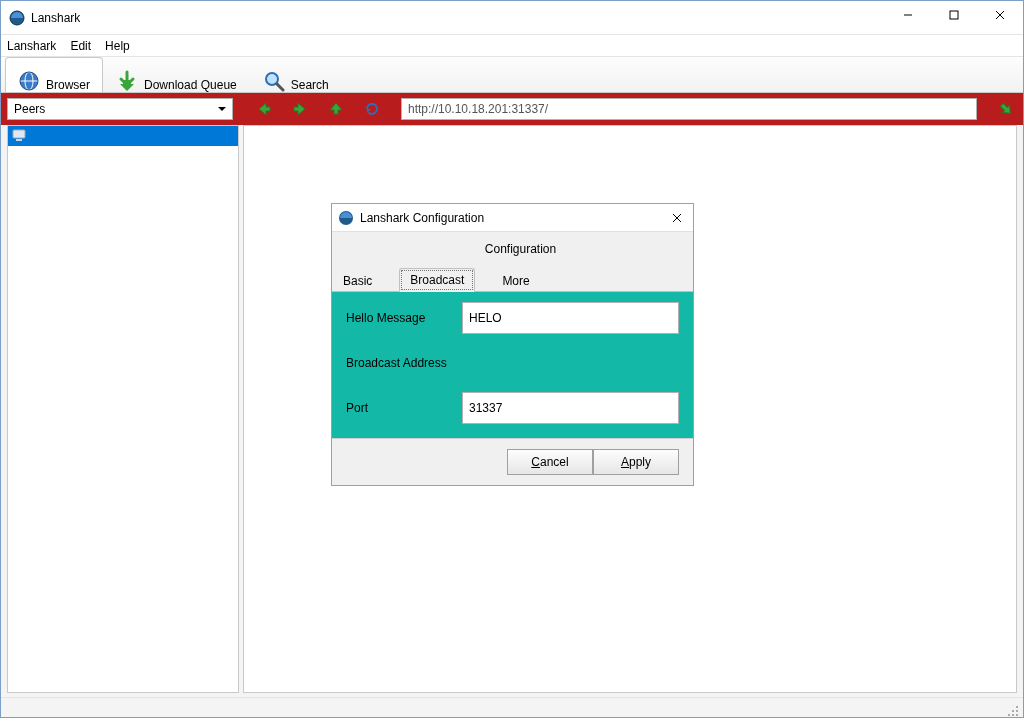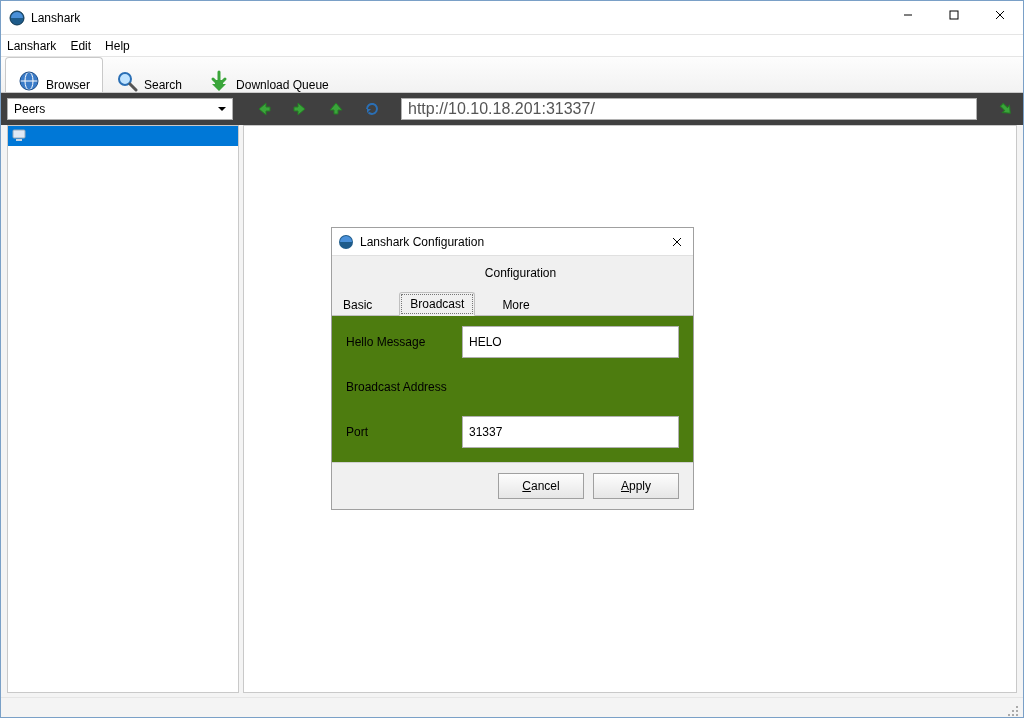--- a/index.html
+++ b/index.html
@@ -19,60 +19,60 @@
   .menubar { height: 22px; display: flex; align-items: center; padding: 0 6px; border-bottom: 1px solid #e5e5e5; font-size: 12px; }
   .menubar span { margin-right: 14px; }
 
   
   .toolbar { height: 36px; background: linear-gradient(#fdfdfd, #f2f2f2); border-bottom: 1px solid #c9c9c9; display: flex; align-items: stretch; padding-left: 4px; }
   .tab { display: flex; align-items: flex-end; gap: 6px; padding: 0 12px; border: 1px solid transparent; border-bottom: none; border-radius: 4px 4px 0 0; font-size: 12px; }
   .tab.active { background: #fff; border-color: #c9c9c9; }
   .tabicon { width: 22px; height: 22px; display: inline-flex; align-items: center; justify-content: center; }
 
   
-  .navrow { height: 32px; display: flex; align-items: center; padding: 4px 6px; gap: 14px; background: #404040; position: relative; }
+  .navrow { height: 32px; display: flex; align-items: center; padding: 4px 6px; gap: 14px; background: #b91c1c; position: relative; }
   
   .peers-dd { width: 226px; height: 22px; background: #fff; border: 1px solid #b1b1b1; display: flex; align-items: center; justify-content: space-between; padding: 0 6px; font-size: 12px; margin-right: 6px; }
   .navrow .navbtn { width: 22px; height: 22px; display: flex; align-items: center; justify-content: center; }
-  .urlfield { flex: 1; height: 22px; border: 1px solid #b1b1b1; background: #fff; padding: 0 6px; font-size: 16px; color: #555; display: flex; align-items: center; margin: 0 4px; }
+  .urlfield { flex: 1; height: 22px; border: 1px solid #b1b1b1; background: #fff; padding: 0 6px; font-size: 12px; color: #555; display: flex; align-items: center; margin: 0 4px; }
   .gobtn { width: 22px; height: 22px; display: flex; align-items: center; justify-content: center; }
 
   
   .mainarea { flex: 1; display: flex; background: #f4f4f4; }
   .sidebar { width: 232px; background: #fff; border: 1px solid #c9c9c9; margin: 0 4px 4px 6px; display: flex; flex-direction: column; }
   .peer-row { height: 20px; background: #0078d7; color: #fff; display: flex; align-items: center; gap: 6px; padding: 0 4px; font-size: 12px; }
   .content { flex: 1; background: #fff; border: 1px solid #c9c9c9; margin: 0 6px 4px 0; position: relative; }
 
   
   .statusbar { height: 20px; background: #f4f4f4; border-top: 1px solid #e5e5e5; display:flex; justify-content:flex-end; align-items:flex-end; padding-right:4px;}
   .grip { width:12px; height:12px; background:
     radial-gradient(circle at 10px 10px, #aaa 1px, transparent 1px),
     radial-gradient(circle at 6px 10px, #aaa 1px, transparent 1px),
     radial-gradient(circle at 2px 10px, #aaa 1px, transparent 1px),
     radial-gradient(circle at 10px 6px, #aaa 1px, transparent 1px),
     radial-gradient(circle at 6px 6px, #aaa 1px, transparent 1px),
     radial-gradient(circle at 10px 2px, #aaa 1px, transparent 1px);
   }
 
   
-  .dialog { position: absolute; left: 330px; top: 226px; width: 363px; background: #f0f0f0; border: 1px solid #a0a0a0; font-size: 12px; }
+  .dialog { position: absolute; left: 330px; top: 202px; width: 363px; background: #f0f0f0; border: 1px solid #a0a0a0; font-size: 12px; }
   .dialog .dlg-title { height: 28px; background: #fff; display: flex; align-items: center; padding: 0 6px; border-bottom: 1px solid #e0e0e0; }
   .dialog .dlg-title .title-text { flex: 1; }
   .dialog .dlg-close { width: 20px; height: 20px; display:flex; align-items:center; justify-content:center;}
   .dialog .dlg-header { text-align: center; padding: 10px 0; font-size: 12px; margin-left: 16px; }
 
   .dlg-tabs { display: flex; align-items: flex-end; height: 26px; border-bottom: 1px solid #c0c0c0; gap: 16px; }
   .dlg-tab { padding: 4px 10px; border: 1px solid transparent; border-bottom: none; border-radius: 3px 3px 0 0; position: relative; top: 1px; }
   .dlg-tab.active { background: #f0f0f0; border-color: #c0c0c0; border-bottom: 1px solid #f0f0f0; outline: 1px dotted #777; outline-offset: -3px; }
-  .dlg-body { background: #4d7c0f; padding: 10px 14px 6px; border-bottom: 1px solid #d0d0d0; }
+  .dlg-body { background: #14b8a6; padding: 10px 14px 6px; border-bottom: 1px solid #d0d0d0; }
   .fld { display: flex; align-items: center; margin-bottom: 22px; }
   .fld:last-child{ margin-bottom: 8px;}
   .fld label { width: 116px; }
   .fld input.txt { flex: 1; height: 32px; border: 1px solid #b1b1b1; padding: 0 6px; font-size: 12px; background: #fff; }
-  .dlg-buttons { display: flex; justify-content: flex-end; gap: 9px; padding: 10px 14px; }
+  .dlg-buttons { display: flex; justify-content: flex-end; gap: 0; padding: 10px 14px; }
   .btn { width: 86px; height: 26px; background: linear-gradient(#fdfdfd,#e6e6e6); border: 1px solid #a0a0a0; font-size: 12px; }
   .btn .ul { text-decoration: underline; }
 </style>
 </head>
 <body>
 
 <div class="window">
 
   <div class="titlebar">
     <span class="appicon">
@@ -117,34 +117,34 @@
             <ellipse cx="11" cy="11" rx="4" ry="9" fill="none" stroke="#fff" stroke-width="1"></ellipse>
             <line x1="2" y1="11" x2="20" y2="11" stroke="#fff"></line>
             <circle cx="11" cy="11" r="9" fill="none" stroke="#1d4e89"></circle>
           </svg>
       </span>
       <span>Browser</span>
     </div>
     <div class="tab">
       <span class="tabicon">
         <svg viewBox="0 0 22 22">
-            <circle cx="9" cy="9" r="6" fill="#bfe3ff" stroke="#2a6fb5" stroke-width="2"></circle>
-            <line x1="14" y1="14" x2="20" y2="20" stroke="#555" stroke-width="3" stroke-linecap="round"></line>
-          </svg>
-      </span>
-      <span>Search</span>
+            <path d="M11 2 v10 M5 9 l6 6 6-6" fill="none" stroke="#3aa53a" stroke-width="3" stroke-linecap="round" stroke-linejoin="round"></path>
+            <path d="M4 14 l7 7 7-7 -3 0 0-4 -8 0 0 4 z" fill="#3aa53a"></path>
+          </svg>
+      </span>
+      <span>Download Queue</span>
     </div>
     <div class="tab">
       <span class="tabicon">
         <svg viewBox="0 0 22 22">
-            <path d="M11 2 v10 M5 9 l6 6 6-6" fill="none" stroke="#3aa53a" stroke-width="3" stroke-linecap="round" stroke-linejoin="round"></path>
-            <path d="M4 14 l7 7 7-7 -3 0 0-4 -8 0 0 4 z" fill="#3aa53a"></path>
-          </svg>
-      </span>
-      <span>Download Queue</span>
+            <circle cx="9" cy="9" r="6" fill="#bfe3ff" stroke="#2a6fb5" stroke-width="2"></circle>
+            <line x1="14" y1="14" x2="20" y2="20" stroke="#555" stroke-width="3" stroke-linecap="round"></line>
+          </svg>
+      </span>
+      <span>Search</span>
     </div>
   </div>
 
   <div class="navrow">
     <div class="peers-dd">
       <span>Peers</span>
       <span>
         <svg width="8" height="8" viewBox="0 0 8 8">
             <path d="M0 2 l4 4 4-4z" fill="#000"></path>
           </svg>

